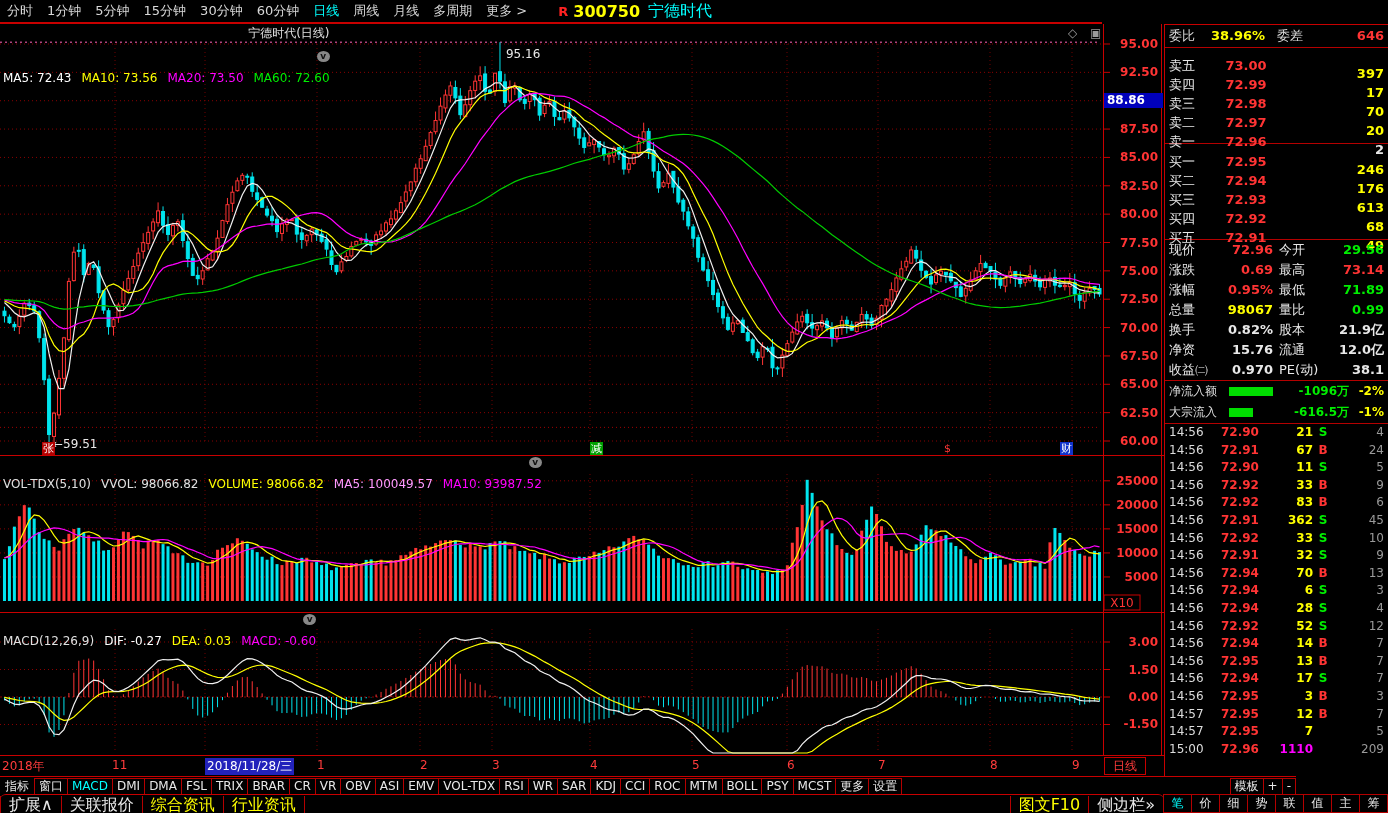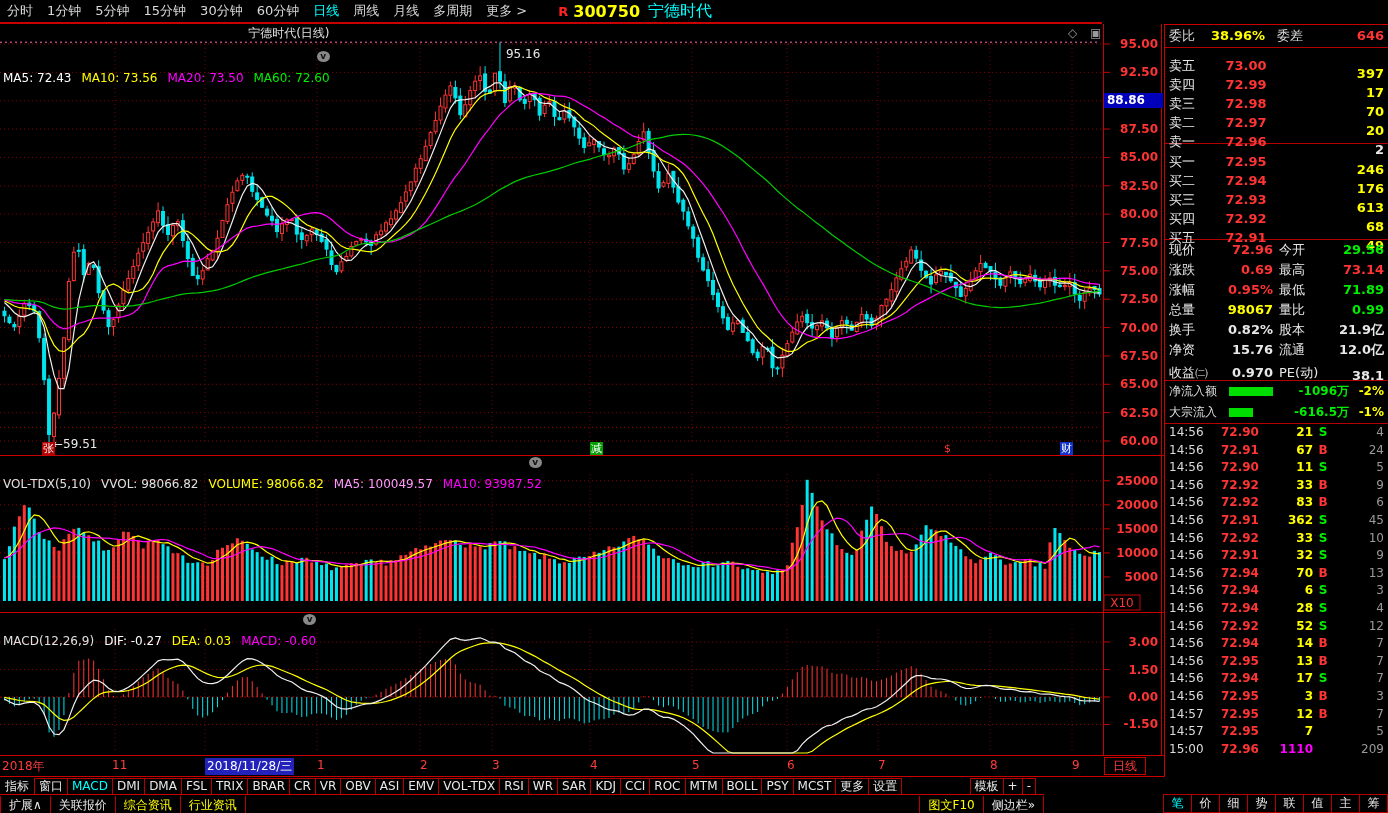--- a/index.html
+++ b/index.html
@@ -52,28 +52,28 @@
   .info-row .v2{font-weight:bold;text-align:right;}
   .flow-row{grid-template-columns:60px 54px 66px 1fr;height:21px;line-height:21px;font-size:12px;}
   .flow-bar{height:9px;background:#00dd00;align-self:center;}
   .tick-row{grid-template-columns:42px 58px 44px 20px 1fr;height:17.6px;line-height:17.6px;font-size:12px;}
   .tick-row .t{color:#dcdcdc;}
   .tick-row .p{color:#ff3434;font-weight:bold;text-align:center;}
   .tick-row .v{color:#ffff00;font-weight:bold;text-align:right;}
   .tick-row .bs{text-align:center;font-weight:bold;}
   .tick-row .c{color:#9a9a9a;text-align:right;}
   
-  #indbar{position:absolute;left:0;top:776px;width:1036px;height:18px;border-top:1px solid #c80000;
+  #indbar{position:absolute;left:0;top:776px;width:1296px;height:18px;border-top:1px solid #c80000;
           display:flex;align-items:center;font-size:12px;}
   .ind-first{color:#e8e8e8;padding:0 5px;border-right:1px solid #b40000;height:16px;line-height:16px;}
   .ind-tab{border:1px solid #b40000;margin-left:-1px;padding:0 4px;height:15px;line-height:15px;color:#e8e8e8;}
   .ind-tab.active{color:#00ffff;}
   #ind-right{margin-left:auto;display:flex;}
-  #statusbar{position:absolute;left:0;top:794px;width:1044px;height:19px;border-top:1px solid #c80000;
-             display:flex;align-items:center;font-size:12px;}
+  #statusbar{position:absolute;left:0;top:794px;width:1164px;height:19px;border-top:1px solid #c80000;
+             display:flex;align-items:center;font-size:16px;border-radius:6px;}
   .st-item{padding:0 8px;height:18px;line-height:18px;border-right:1px solid #b40000;color:#e8e8e8;}
   .st-item:first-child{border-left:1px solid #b40000;}
   .st-yellow{color:#ffff00;}
   #st-right{margin-left:auto;display:flex;}
   #rp-foot{position:absolute;left:1164px;top:794px;width:224px;height:19px;display:flex;}
   .rp-tab{flex:1;border:1px solid #b40000;margin-left:-1px;text-align:center;height:17px;line-height:17px;
           font-size:12px;color:#e8e8e8;}
   .rp-tab.active{color:#00ffff;}
 </style>
 </head>
@@ -1269,21 +1269,21 @@
       <div class="rrow info-row">
         <span class="lbl">净资</span>
         <span class="v1 num" style="color: rgb(232, 232, 232);">15.76</span>
         <span class="lbl">流通</span>
         <span class="v2 num" style="color: rgb(232, 232, 232);">12.0亿</span>
       </div>
       <div class="rrow info-row sep">
         <span class="lbl">收益㈡</span>
         <span class="v1 num" style="color: rgb(232, 232, 232);">0.970</span>
         <span class="lbl">PE(动)</span>
-        <span class="v2 num" style="color: rgb(232, 232, 232); margin-top: 6px;">38.1</span>
+        <span class="v2 num" style="color: rgb(232, 232, 232);">38.1</span>
       </div>
       <div class="rrow flow-row">
         <span>净流入额</span>
         <span class="flow-bar" style="width: 44px;"></span>
         <span class="num" style="color: rgb(0, 238, 0); text-align: right;">-1096万</span>
         <span class="num" style="color: rgb(255, 255, 0); text-align: right;">-2%</span>
       </div>
       <div class="rrow flow-row sep">
         <span>大宗流入</span>
         <span class="flow-bar" style="width: 24px;"></span>

